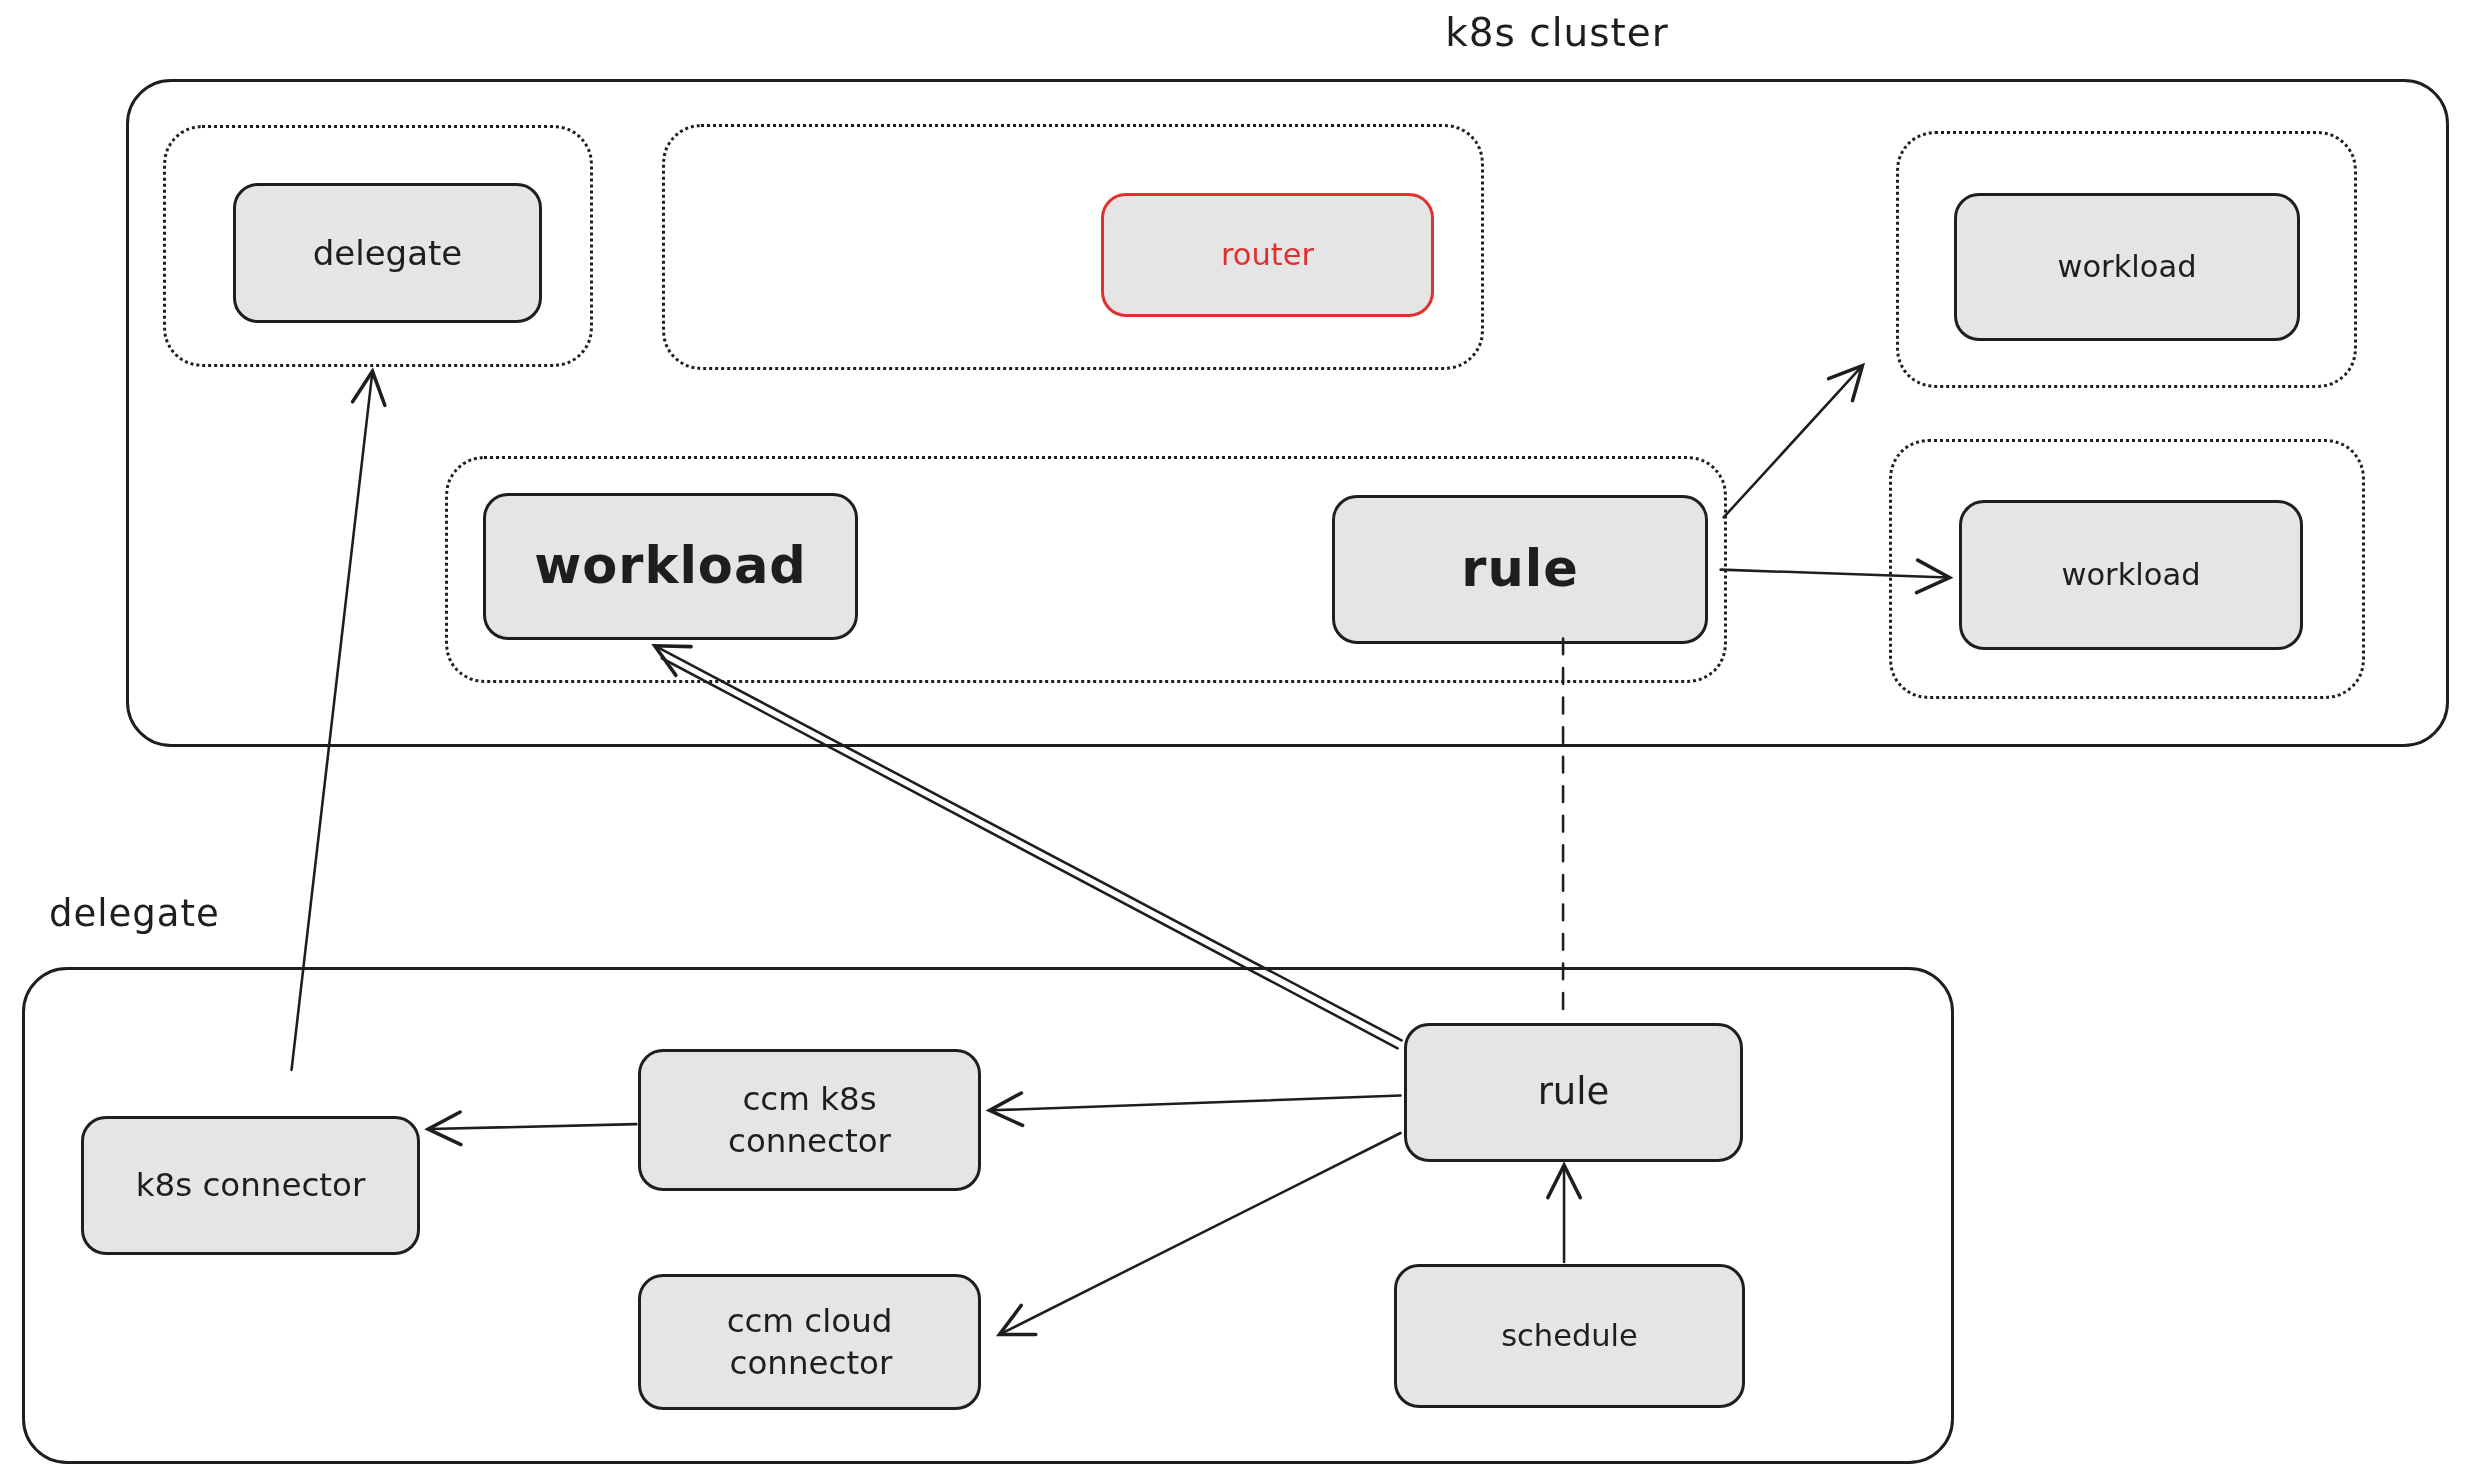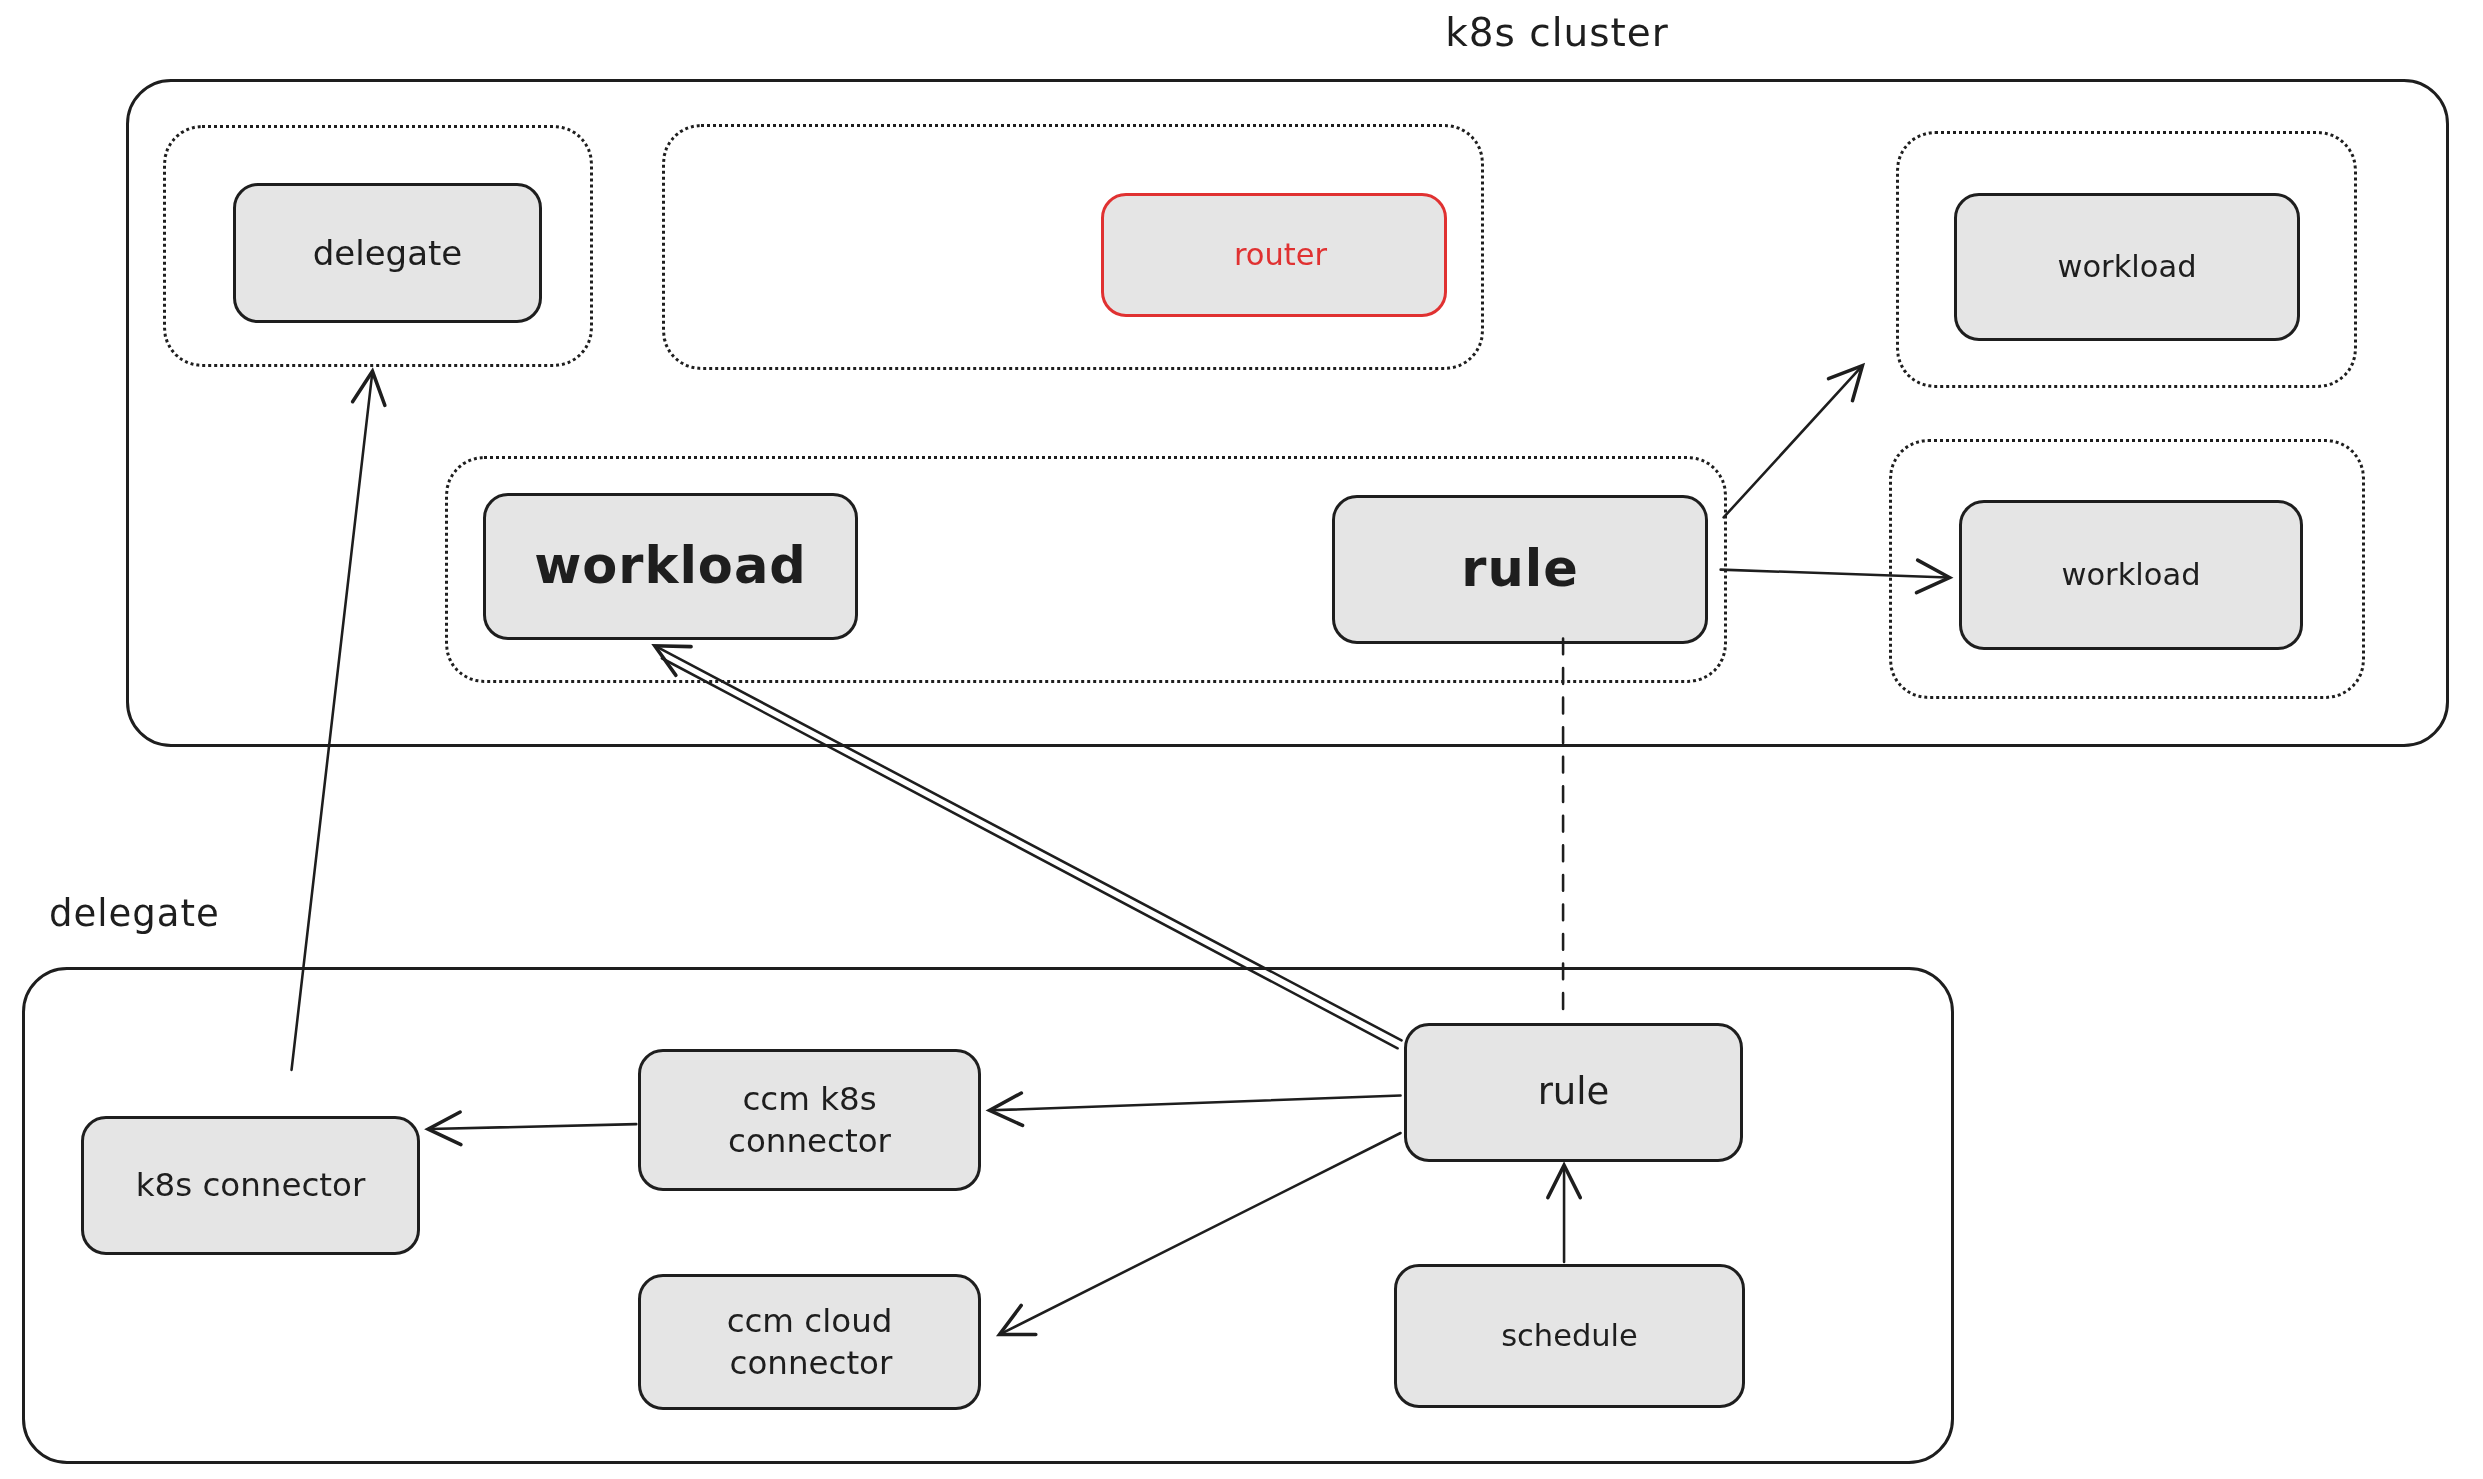--- a/index.html
+++ b/index.html
@@ -24,21 +24,21 @@
   #k8s-cluster-box{left:126px;top:79px;width:2317px;height:662px;}
   #k8s-cluster-title{left:1409px;top:9.9px;width:296px;text-align:center;}
   #harness-box{left:21.7px;top:967px;width:1926px;height:491px;}
   #harness-title{left:49px;top:892px;font-size:37px;}
 
   #delegate-dotted{left:163px;top:125px;width:424px;height:236px;}
   #delegate-node{left:233px;top:183px;width:303px;height:134px;font-size:34px;}
 
   #ctrl-dotted{left:662px;top:124px;width:816px;height:240px;}
   #controller-node{left:694px;top:193px;width:355px;height:118px;font-size:30.5px;}
-  #router-node{left:1101px;top:193px;width:327px;height:118px;font-size:30.5px;padding-left:13px;}
+  #router-node{left:1101px;top:193px;width:327px;height:118px;font-size:30.5px;}
 
   #wl1-dotted{left:1896px;top:131px;width:455px;height:251px;}
   #wl1-node{left:1954px;top:193px;width:340px;height:142px;font-size:30.5px;}
 
   #wl2-dotted{left:1889px;top:439px;width:470px;height:254px;}
   #wl2-node{left:1959px;top:500px;width:338px;height:144px;font-size:30.5px;}
 
   #mid-dotted{left:445px;top:456px;width:1276px;height:221px;}
   #workload-main-node{left:483px;top:493px;width:369px;height:141px;}
   #rule-cluster-node{left:1332px;top:495px;width:370px;height:143px;}

